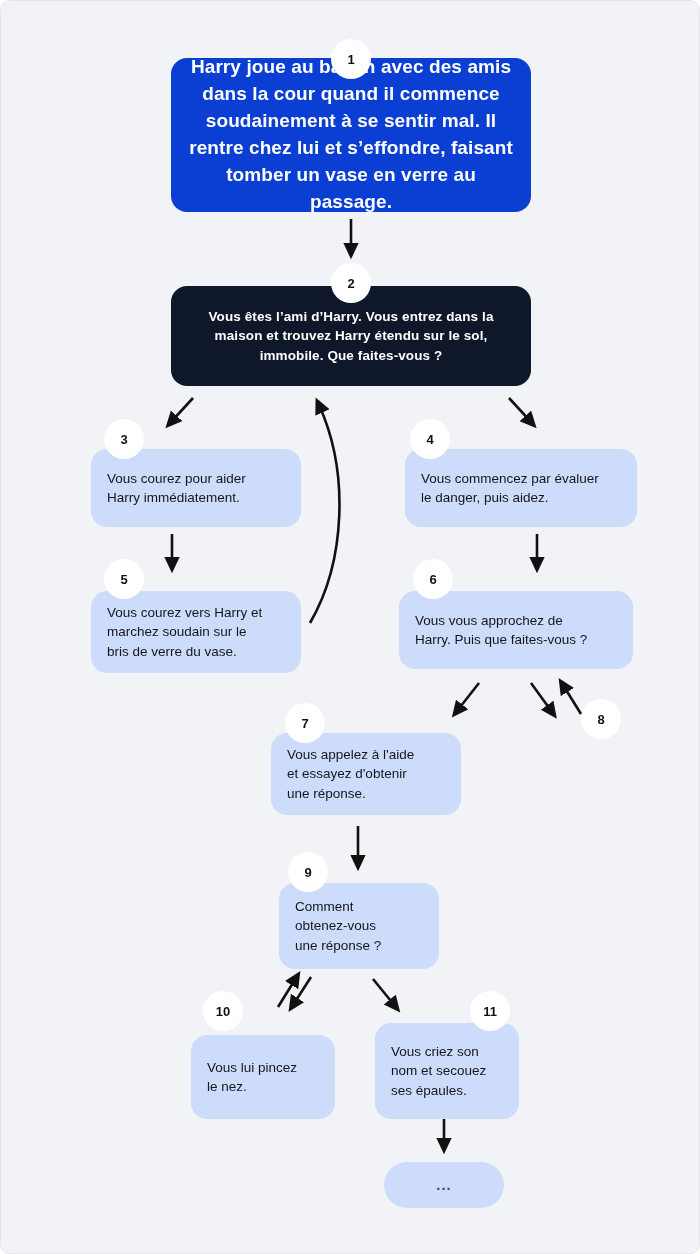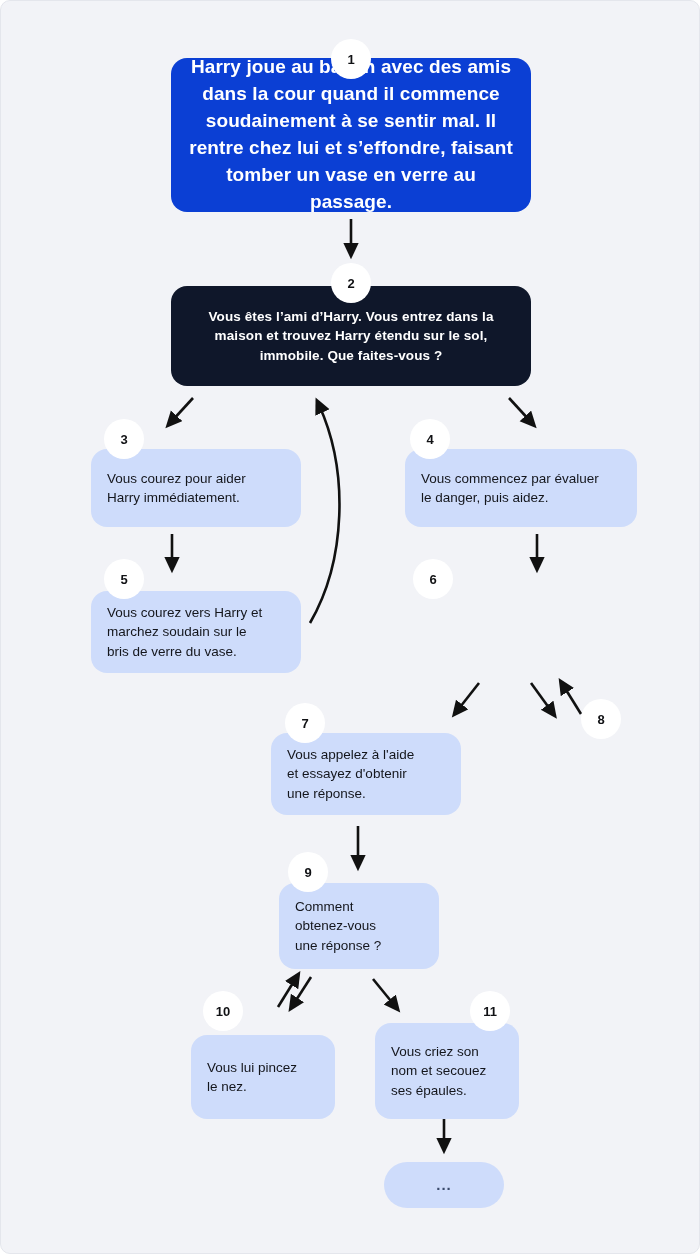--- a/index.html
+++ b/index.html
@@ -177,20 +177,24 @@
   </div>
   <div class="badge" style="left:409px; top:418px;">4</div>
 
   <div class="node option" style="left:90px; top:590px; width:210px; height:82px;">
     <div class="body">Vous courez vers Harry et
 marchez soudain sur le
 bris de verre du vase.</div>
   </div>
   <div class="badge" style="left:103px; top:558px;">5</div>
 
+  <div class="node option" style="left:398px; top:590px; width:234px; height:78px;">
+    <div class="body">Vous vous approchez de
+Harry. Puis que faites-vous ?</div>
+  </div>
   <div class="badge" style="left:412px; top:558px;">6</div>
 
   <div class="node option" style="left:270px; top:732px; width:190px; height:82px;justify-content:flex-end;">
     <div class="body">Vous appelez à l'aide
 et essayez d'obtenir
 une réponse.</div>
   </div>
   <div class="badge" style="left:284px; top:702px;">7</div>
 
   <div class="badge" style="left:580px; top:698px;">8</div>

